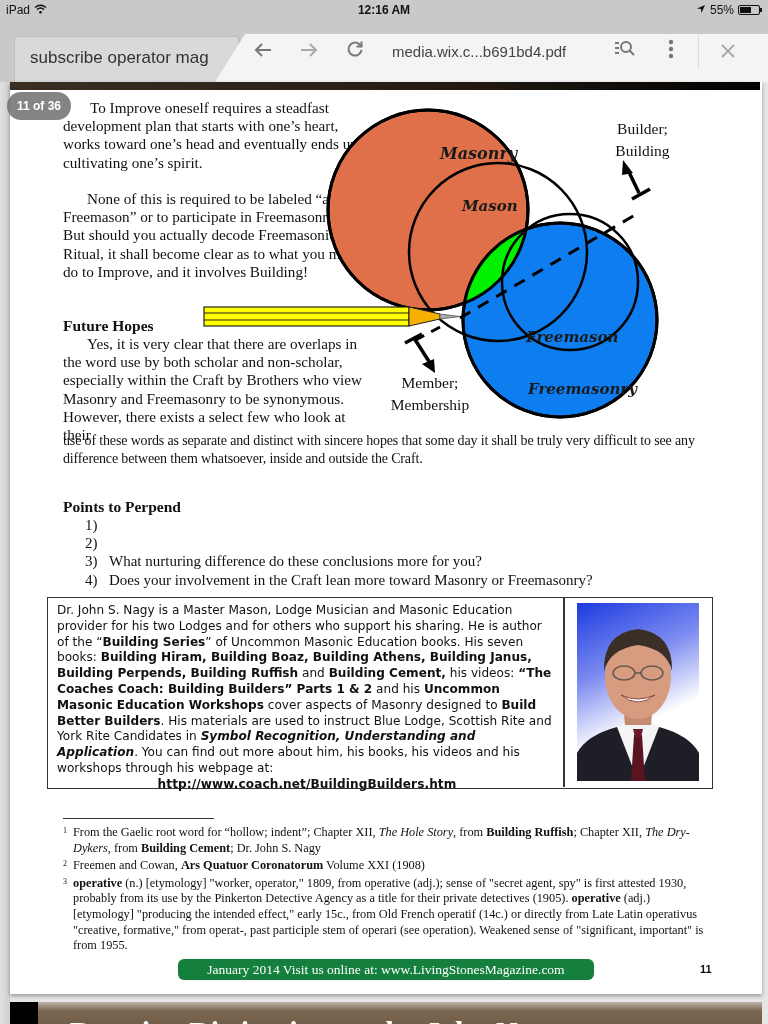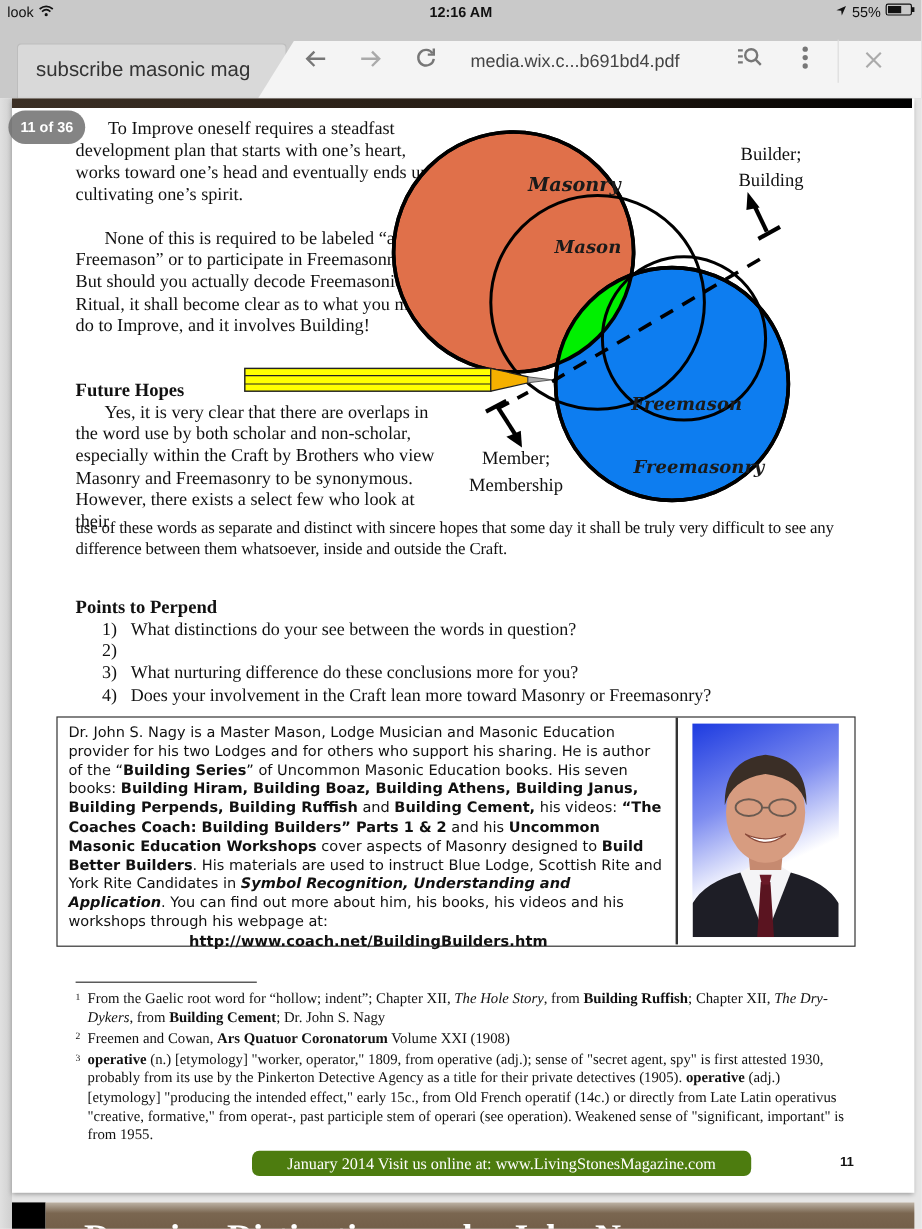--- a/index.html
+++ b/index.html
@@ -3,21 +3,21 @@
 <meta charset="utf-8">
 <style>
   * { box-sizing: border-box; margin: 0; padding: 0; }
   html, body { width: 768px; height: 1024px; overflow: hidden; background: #e9e9e9; }
   body { position: relative; font-family: "Liberation Sans", sans-serif; }
 
   
   .statusbar { position: absolute; left: 0; top: 0; width: 768px; height: 20px; background: #c9c9c9; font-size: 12px; color: #111; }
   .statusbar .left { position: absolute; left: 6px; top: 3px; display: flex; align-items: center; gap: 4px; }
   .statusbar .time { position: absolute; left: 0; right: 0; top: 3px; text-align: center; font-weight: bold; }
-  .statusbar .right { position: absolute; right: 8px; top: 3px; display: flex; align-items: flex-start; gap: 4px; }
+  .statusbar .right { position: absolute; right: 8px; top: 3px; display: flex; align-items: center; gap: 4px; }
   .battery { width: 22px; height: 10px; border: 1px solid #111; border-radius: 2px; position: relative; }
   .battery .fill { position: absolute; left: 1px; top: 1px; bottom: 1px; background: #111; }
   .battery::after { content: ""; position: absolute; right: -3px; top: 2px; width: 2px; height: 4px; background: #111; }
 
   
   .chrome { position: absolute; left: 0; top: 20px; width: 768px; height: 62px; background: #c9c9c9; }
   .tab-inactive { position: absolute; left: 14px; top: 16px; width: 225px; height: 46px; background: #d9d9d9; border-radius: 4px 4px 0 0; border: 1px solid #bdbdbd; border-bottom: none; font-size: 17px; color: #333; padding: 11px 0 0 15px; white-space: nowrap; overflow: hidden; }
   .tab-active { position: absolute; left: 215px; top: 14px; width: 553px; height: 48px; background: #f4f4f4; clip-path: polygon(30px 0, 100% 0, 100% 100%, 0 100%); }
   .toolbar { position: absolute; left: 240px; top: 14px; width: 528px; height: 34px; display: flex; align-items: center; }
   .tbtn { width: 46px; height: 40px; display: flex; align-items: center; justify-content: center; font-size: 20px; color: #777; }
@@ -59,35 +59,35 @@
   .bio-divider { position: absolute; left: 515px; top: 0; width: 1.5px; height: 189px; background: #333; }
   .photo { position: absolute; left: 529px; top: 5px; width: 122px; height: 178px; background: linear-gradient(155deg, #1d3be0 0%, #7d8cf0 35%, #ffffff 65%); overflow: hidden; }
 
   
   .fn-rule { position: absolute; left: 63px; top: 818px; width: 151px; height: 1px; background: #333; }
   .footnotes { position: absolute; left: 63px; top: 823px; width: 650px; font-family: "Liberation Serif", serif; font-size: 12.3px; line-height: 15.6px; color: #111; }
   .fn { padding-left: 10px; text-indent: -10px; }
   .fn sup, .fn .mk { font-size: 8px; vertical-align: 3px; display: inline-block; width: 10px; text-indent: 0; }
 
   
-  .footer-pill { position: absolute; left: 178px; top: 959px; width: 416px; height: 21px; background: #4d7c0f; border-radius: 6px; color: #fff; font-family: "Liberation Serif", serif; font-size: 13.5px; line-height: 21px; text-align: center; margin-left: 32px; }
+  .footer-pill { position: absolute; left: 178px; top: 959px; width: 416px; height: 21px; background: #15803d; border-radius: 6px; color: #fff; font-family: "Liberation Serif", serif; font-size: 13.5px; line-height: 21px; text-align: center; }
   .page-num { position: absolute; left: 700px; top: 963px; font-family: "Liberation Sans", sans-serif; font-weight: bold; font-size: 11px; color: #111; }
 
   
   .next-page { position: absolute; left: 10px; top: 1002px; width: 752px; height: 30px; background: #fff; }
   .next-black { position: absolute; left: 0; top: 0; width: 28px; height: 30px; background: #000; }
   .next-band { position: absolute; left: 28px; top: 0; width: 724px; height: 30px; background: linear-gradient(to bottom, #bdb3a6 0%, #7a6650 30%, #6f5b45 100%); overflow: hidden; }
   .next-title { position: absolute; left: 32px; top: 13px; font-family: "Liberation Serif", serif; font-size: 30px; color: #fff; white-space: nowrap; font-weight: bold; }
 </style>
 </head>
 <body>
 
 <div class="statusbar">
   <div class="left">
-    <span>look</span>
+    <span>iPad</span>
     <span>
       <svg width="13" height="10" viewBox="0 0 13 10">
           <path d="M1 3.5 Q6.5 -1 12 3.5" stroke="#111" stroke-width="1.4" fill="none"></path>
           <path d="M3 5.6 Q6.5 2.6 10 5.6" stroke="#111" stroke-width="1.4" fill="none"></path>
           <circle cx="6.5" cy="8.2" r="1.3" fill="#111"></circle>
         </svg>
     </span>
   </div>
   <div class="time">12:16 AM</div>
   <div class="right">
@@ -98,21 +98,21 @@
     </span>
     <span>55%</span>
     <span class="battery">
         <span class="fill" style="width:55%"></span>
       </span>
   </div>
 </div>
 
 <div class="chrome">
   <div class="tab-inactive">
-    <span>subscribe masonic mag</span>
+    <span>subscribe operator mag</span>
   </div>
   <div class="tab-active"></div>
   <div class="toolbar">
     <div class="tbtn">
       <span>
         <svg width="20" height="16" viewBox="0 0 20 16">
             <path d="M18 8 H3 M9 2 L3 8 L9 14" stroke="#777" stroke-width="2" fill="none"></path>
           </svg>
       </span>
     </div>
@@ -179,21 +179,20 @@
 <div class="fh-title">Future Hopes</div>
 <div class="body-text p2">
   <span style="display:inline-block;width:24px"></span><span>Yes, it is very clear that there are overlaps in the word use by both scholar and non-scholar, especially within the Craft by Brothers who view Masonry and Freemasonry to be synonymous.  However, there exists a select few who look at their</span>
 </div>
 <div class="body-text p2b">use of these words as separate and distinct with sincere hopes that some day it shall be truly very difficult to see any difference between them whatsoever, inside and outside the Craft.</div>
 
 <div class="pp-title">Points to Perpend</div>
 <ol class="pp-list">
   <li>
       <span class="num">1)</span>
-      <span>What distinctions do your see between the words in question?</span>
     </li>
   <li>
       <span class="num">2)</span>
     </li>
   <li>
       <span class="num">3)</span>
       <span>What nurturing difference do these conclusions more for you?</span>
     </li>
   <li>
       <span class="num">4)</span>

